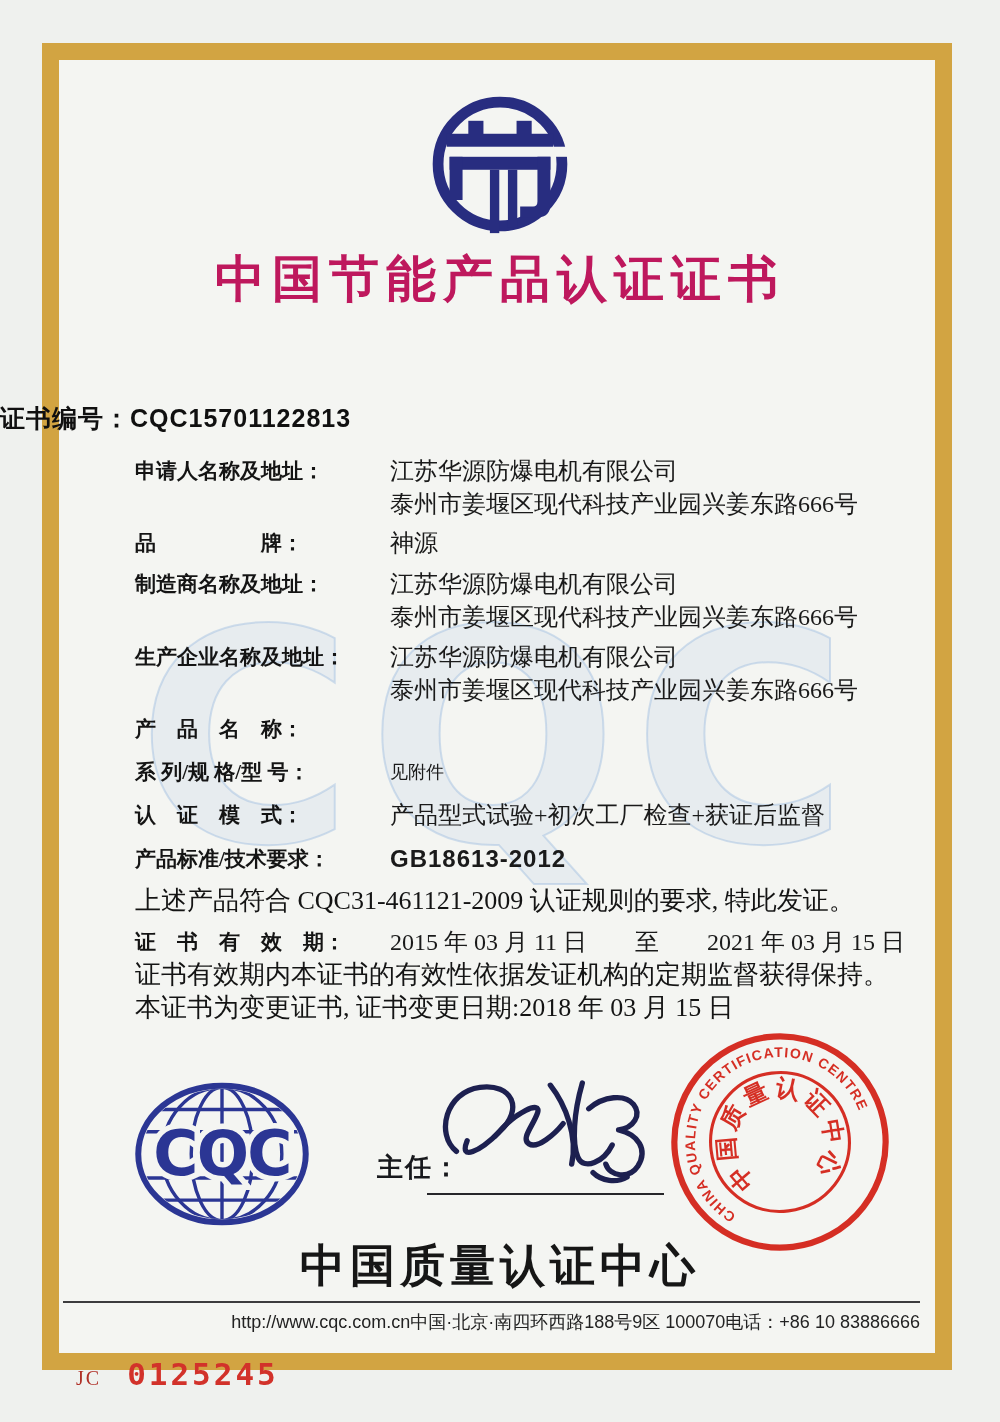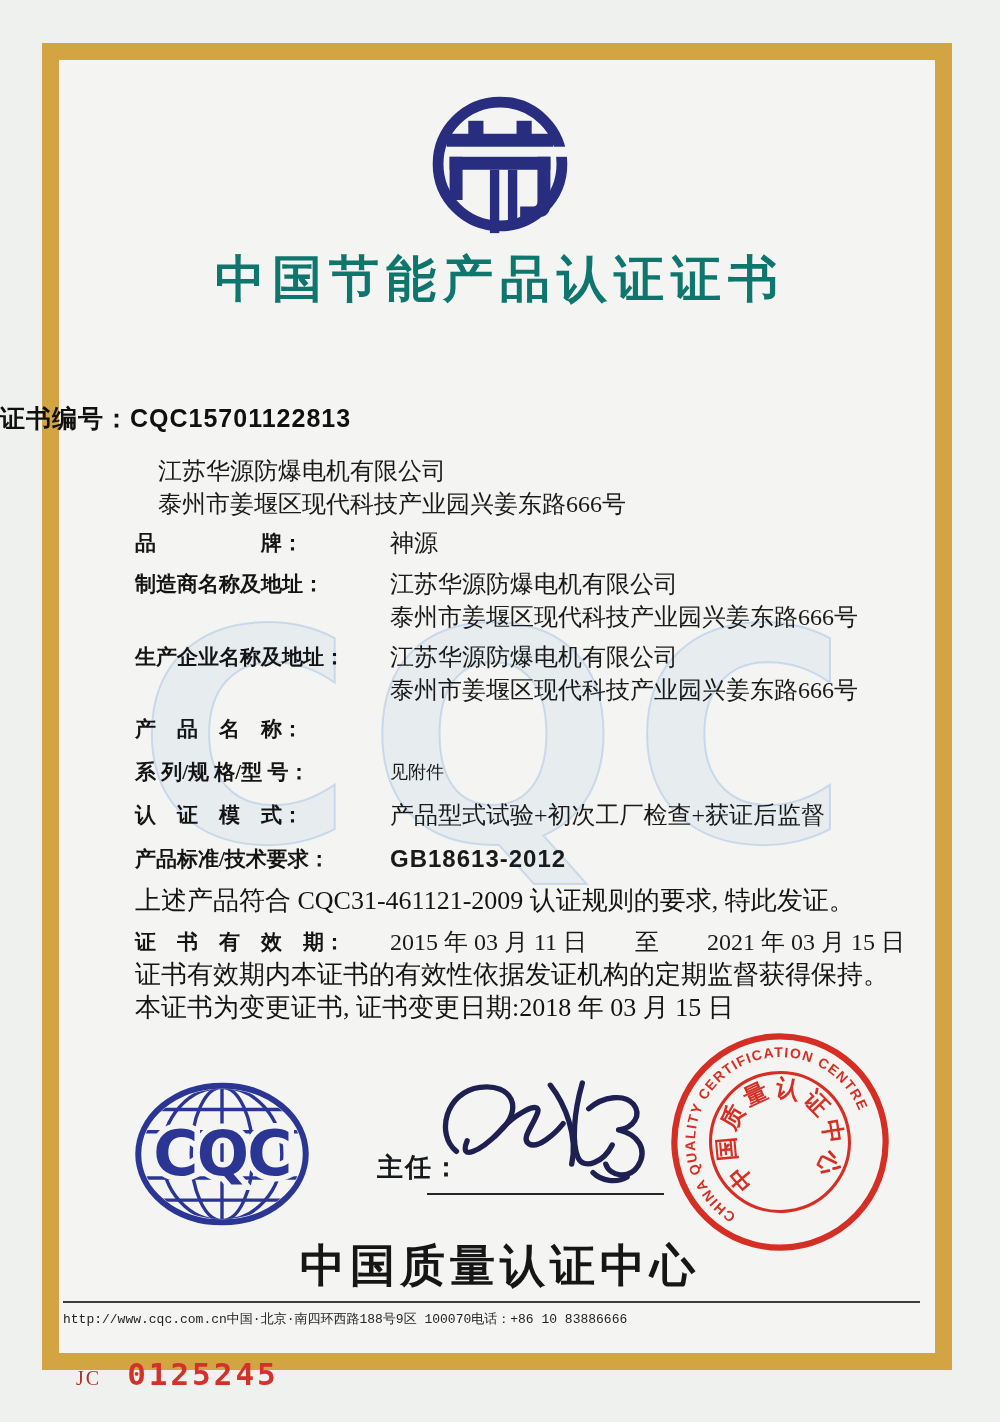--- a/index.html
+++ b/index.html
@@ -21,21 +21,21 @@
     font-size:295px; line-height:295px; letter-spacing:14px;
     color:rgba(178,202,231,0.20);
     -webkit-text-stroke:2px rgba(158,188,224,0.45);
     pointer-events:none; user-select:none;
   }
   
   .energy-logo{position:absolute; left:428px; top:92px; width:144px; height:144px;}
   .title{
     position:absolute; left:0; right:0; top:246px; text-align:center;
     font-family:"Liberation Sans", sans-serif; font-weight:900;
-    font-size:50px; letter-spacing:7px; color:#0f766e;
+    font-size:50px; letter-spacing:7px; color:#be185d;
   }
   .certno{
     position:absolute; left:0; right:0; top:402px; text-align:left;
     font-size:25px; font-weight:bold; color:#101010;
     font-family:"Liberation Sans", sans-serif; letter-spacing:1px;
   }
   
   .row{position:absolute; left:135px; right:62px; display:flex; align-items:flex-start;}
   .lbl{flex:none; width:232px; font-weight:bold; font-size:21px; line-height:32px; color:#141414; white-space:nowrap;}
   .val{flex:1; padding-left:23px; font-size:24px; line-height:32px; color:#1a1a1a;}
@@ -56,22 +56,22 @@
   .signature{position:absolute; left:415px; top:1066px; width:260px; height:128px;}
   .stamp{position:absolute; left:664px; top:1026px; width:232px; height:232px; transform:rotate(-7deg); opacity:0.95; mix-blend-mode:multiply;}
   .issuer{
     position:absolute; left:0; right:0; top:1236px; text-align:center;
     font-family:"Liberation Sans", sans-serif; font-weight:900;
     font-size:45px; letter-spacing:5px; color:#161616;
   }
   .footer-line{position:absolute; left:63px; top:1301px; width:857px; height:2px; background:#3c3c3e;}
   .footer{
     position:absolute; left:63px; top:1310px; width:857px;
-    display:flex; justify-content:flex-start; align-items:baseline;
-    font-family:Liberation Mono, monospace; font-size:13px; color:#222;
+    display:flex; justify-content:flex-end; align-items:baseline;
+    font-family:Liberation Sans, sans-serif; font-size:18px; color:#222;
   }
   
   .serial{position:absolute; left:76px; top:1356px; display:flex; align-items:baseline;}
   .serial .jc{font-family:"Liberation Serif", serif; font-size:20px; color:#b03128; margin-right:26px; letter-spacing:2px;}
   .serial .num{font-family:"DejaVu Sans Mono", monospace; font-weight:bold; font-size:31px; color:#d2322a; letter-spacing:3px;}
 </style>
 </head>
 <body>
 
 <div class="page">
@@ -99,20 +99,21 @@
       <rect x="86" y="108" width="13" height="88"></rect>
       <rect x="111" y="108" width="13" height="80"></rect>
     </g>
   </svg>
 
   <div class="title">中国节能产品认证证书</div>
 
   <div class="certno">证书编号：CQC15701122813</div>
 
   <div class="row" style="top:455px">
+    <span class="lbl">申请人名称及地址：</span>
     <div class="val">
       <div>江苏华源防爆电机有限公司</div>
       <div class="l2">泰州市姜堰区现代科技产业园兴姜东路666号</div>
     </div>
   </div>
 
   <div class="row" style="top:527px">
     <span class="lbl">品　　　　　牌：</span>
     <div class="val">
       <div>神源</div>

